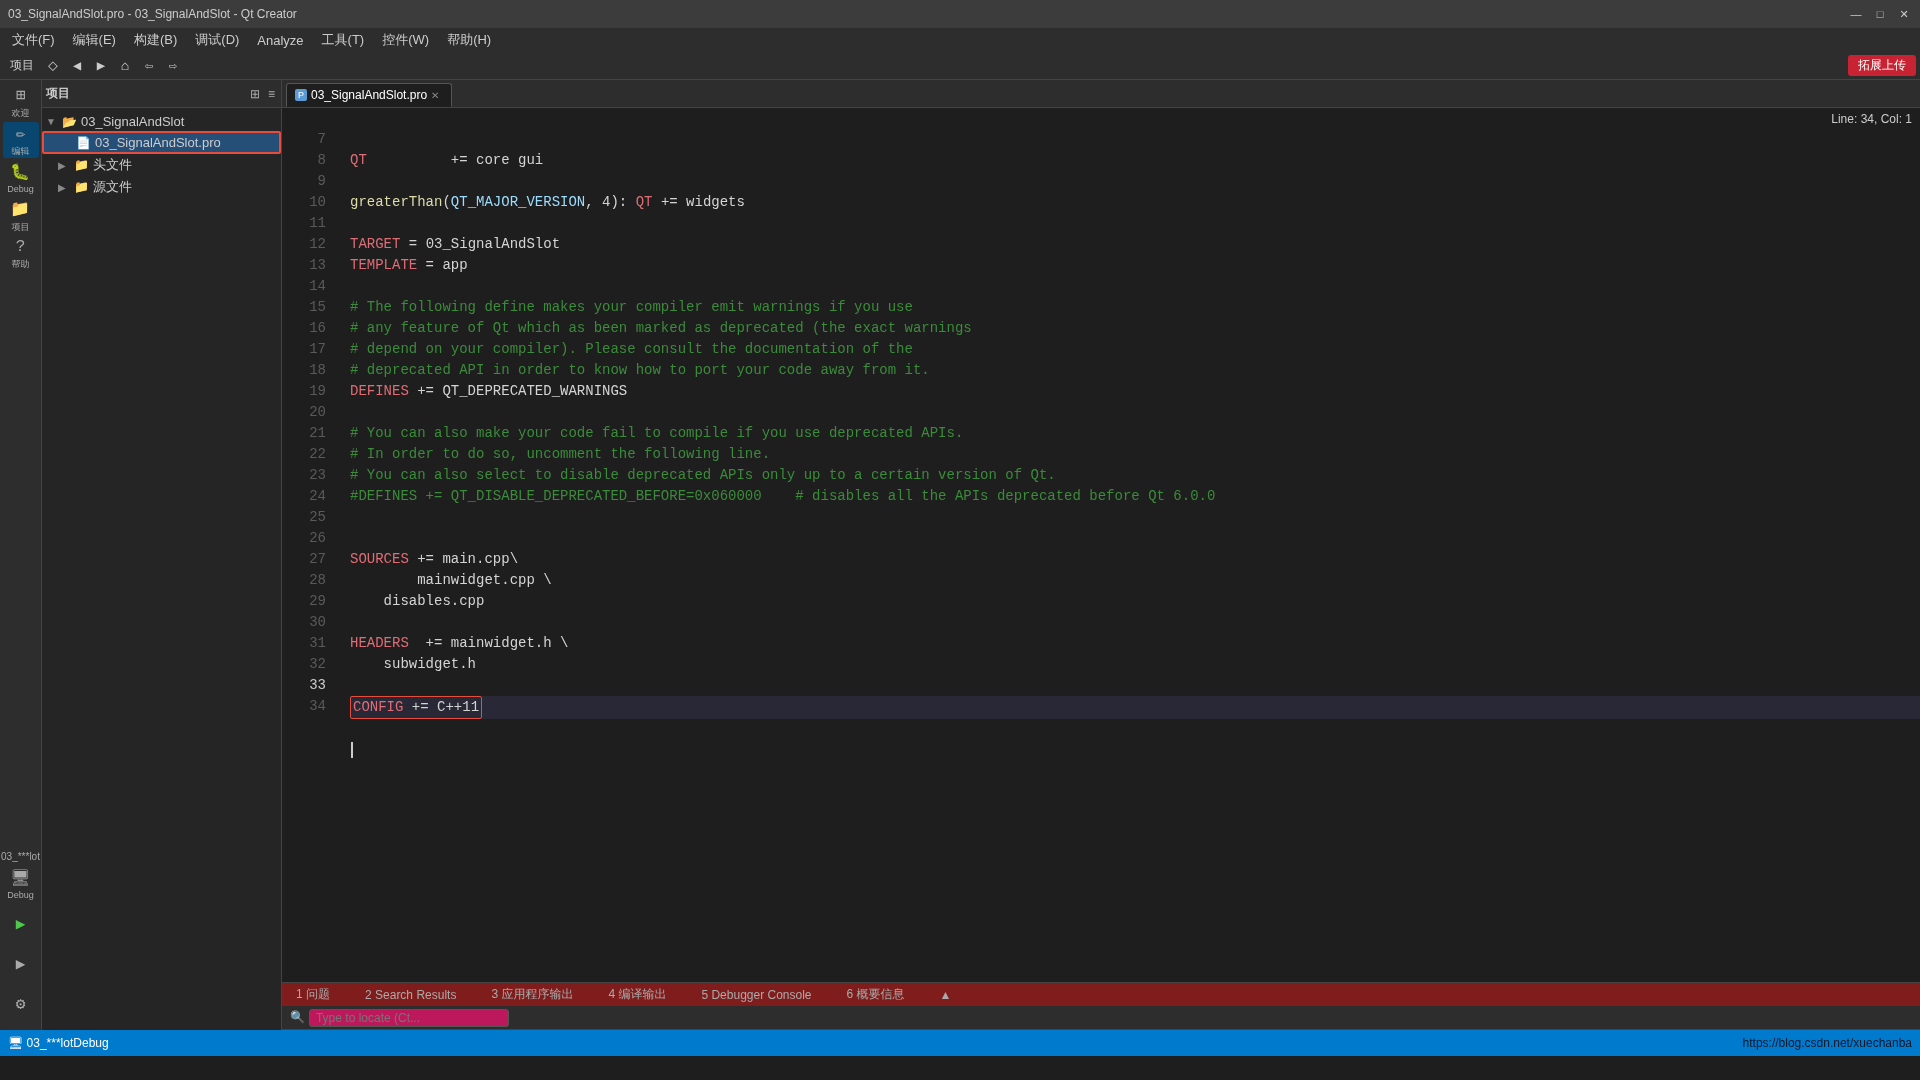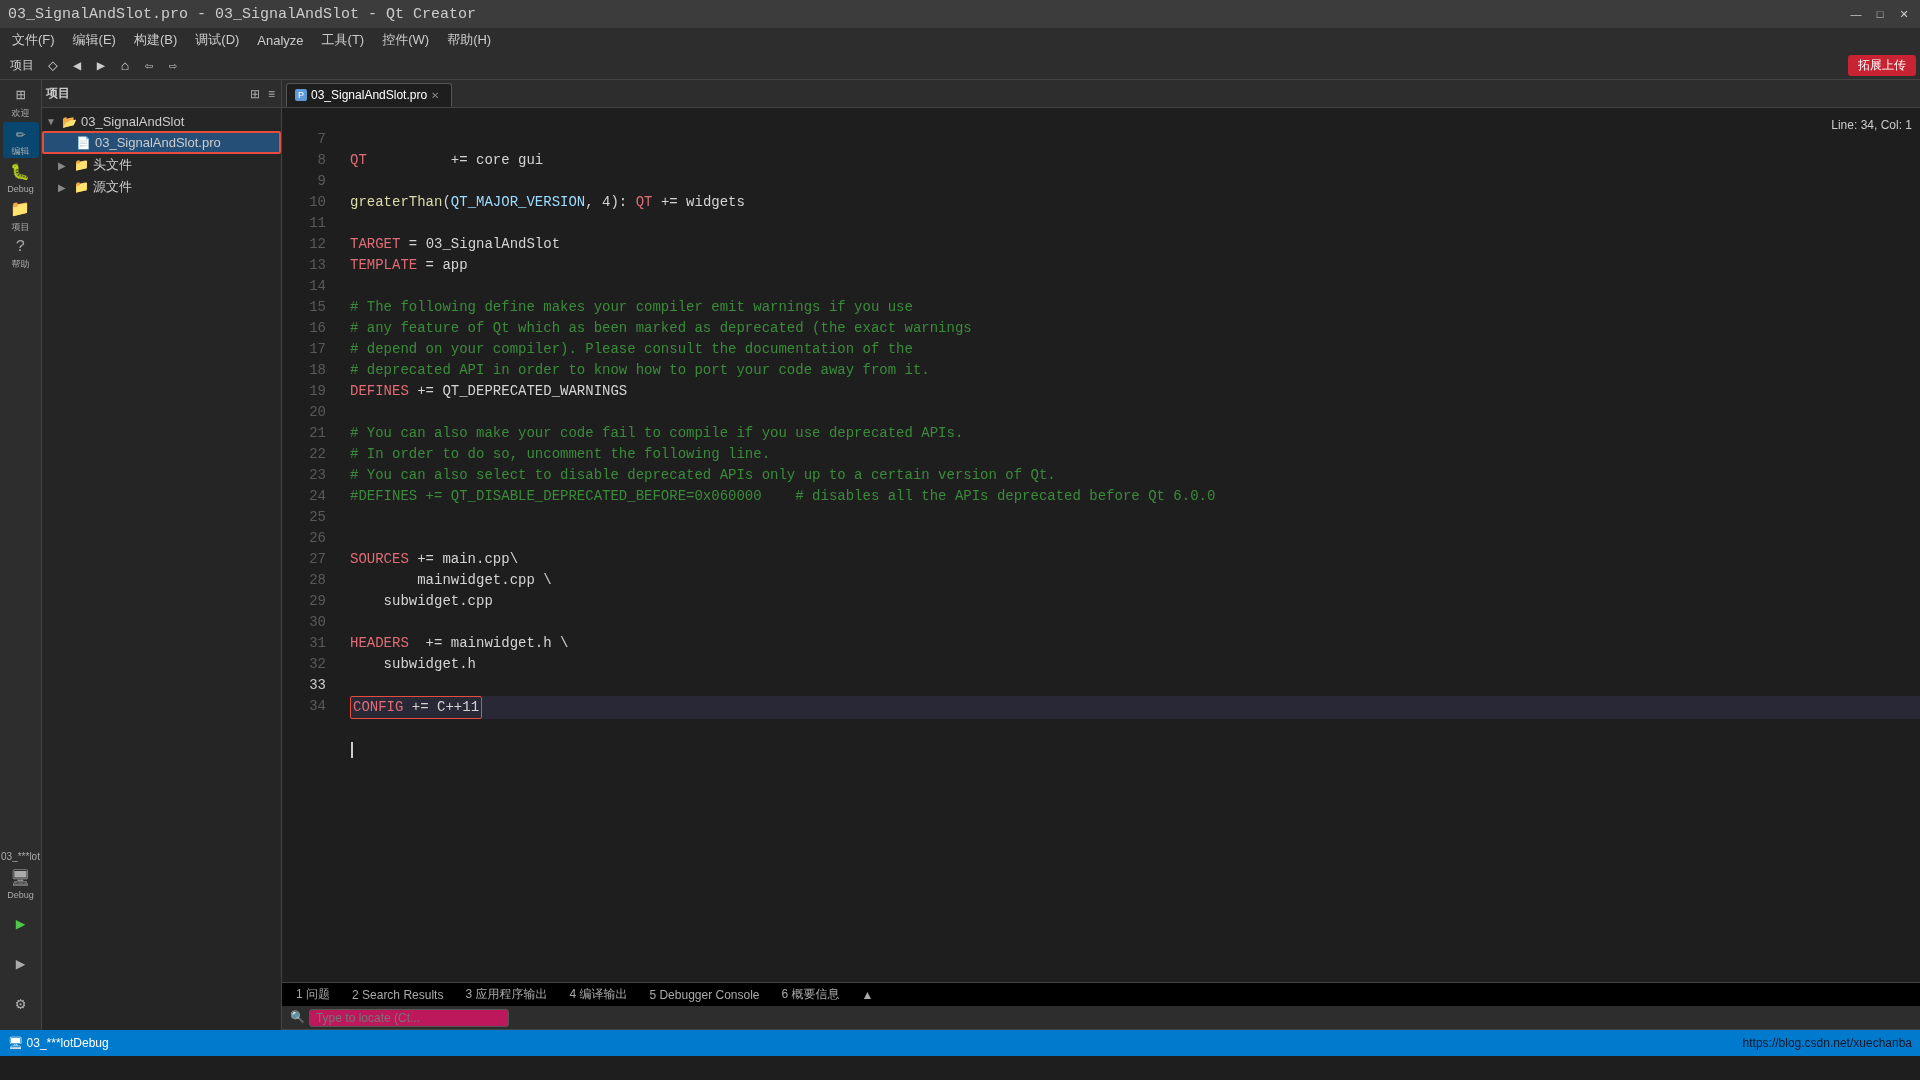--- a/index.html
+++ b/index.html
@@ -214,26 +214,26 @@
       color: white;
       gap: 16px;
       justify-content: space-between;
     }
     .status-left { display: flex; align-items: center; }
     .status-right { display: flex; gap: 8px; align-items: center; }
 
     
     #bottom-panel {
       height: 24px;
-      background: #000000;
+      background: #7f1d1d;
       display: flex;
       align-items: center;
       border-top: 1px solid #444;
       padding: 0 4px;
-      gap: 2px;
+      gap: 15px;
     }
     .bottom-tab {
       padding: 2px 10px;
       font-size: 12px;
       font-family: 'Segoe UI', sans-serif;
       color: #aaa;
       cursor: pointer;
       border-radius: 3px;
     }
 
@@ -259,21 +259,21 @@
 
     .right-panel-area {
       display: flex;
       flex-direction: column;
       flex: 1;
       overflow: hidden;
     }
 
     #cursor-info {
       position: absolute;
-      top: 10px;
+      top: 4px;
       right: 8px;
       font-size: 12px;
       font-family: 'Segoe UI', sans-serif;
       color: #ccc;
     }
 
     #editor-wrapper {
       flex: 1;
       display: flex;
       flex-direction: column;
@@ -284,21 +284,21 @@
     .bottom-right-link {
       font-size: 12px;
       color: #0f172a;
       font-family: 'Segoe UI', sans-serif;
     }
   </style>
 </head>
 <body>
 
 <div id="title-bar">
-  <span style="font-size:15px;font-family:Liberation Mono, monospace;">03_SignalAndSlot.pro - 03_SignalAndSlot - Qt Creator</span>
+  <span style="font-size:12px;font-family:Liberation Sans, sans-serif;">03_SignalAndSlot.pro - 03_SignalAndSlot - Qt Creator</span>
   <div class="window-controls">
     <div class="win-btn">—</div>
     <div class="win-btn">□</div>
     <div class="win-btn">✕</div>
   </div>
 </div>
 
 <div id="menu-bar">
   <span class="menu-item">文件(F)</span>
   <span class="menu-item">编辑(E)</span>
@@ -461,21 +461,21 @@
 <span><span class="kw">DEFINES</span> += QT_DEPRECATED_WARNINGS</span>
 <span> </span>
 <span><span class="comment"># You can also make your code fail to compile if you use deprecated APIs.</span></span>
 <span><span class="comment"># In order to do so, uncomment the following line.</span></span>
 <span><span class="comment"># You can also select to disable deprecated APIs only up to a certain version of Qt.</span></span>
 <span><span class="comment">#DEFINES += QT_DISABLE_DEPRECATED_BEFORE=0x060000    # disables all the APIs deprecated before Qt 6.0.0</span></span>
 <span> </span>
 <span> </span>
 <span><span class="kw">SOURCES</span> += main.cpp\</span>
 <span>        mainwidget.cpp \</span>
-<span>    subwidget.cpp</span>
+<span>    disables.cpp</span>
 <span> </span>
 <span><span class="kw">HEADERS</span>  += mainwidget.h \</span>
 <span>    subwidget.h</span>
 <span> </span>
 <span style="display:block;background:rgba(100,100,200,0.15);"><span style="display:inline-block;border:1.5px solid #e74c3c;padding:0 2px;border-radius:2px;"><span class="kw">CONFIG</span> += C++11</span></span>
 <span style="display:block;"><span style="display:inline-block;width:2px;height:16px;background:#ccc;vertical-align:middle;margin-left:1px;"></span></span>
         </div>
       </div>
     </div>
 

